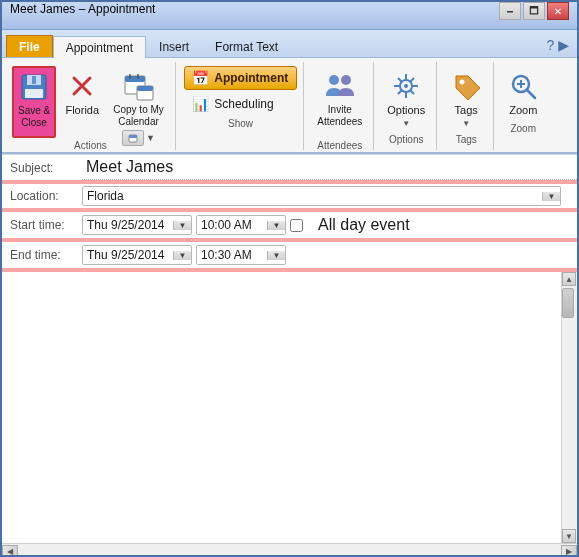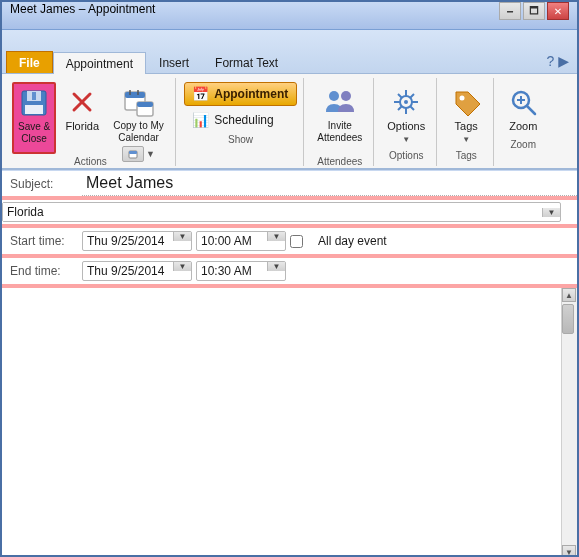--- a/index.html
+++ b/index.html
@@ -37,21 +37,21 @@
       align-items: center;
       justify-content: center;
       font-size: 10px;
       color: #333;
     }
     .title-btn.close { background: linear-gradient(to bottom, #f08080, #cc4444); color: white; border-color: #a03030; }
 
     
     .ribbon-tabs {
       background: linear-gradient(to bottom, #d6e4f7, #c2d5ee);
-      height: 44px;
+      height: 28px;
       display: flex;
       align-items: flex-end;
       padding-left: 4px;
       border-bottom: 1px solid #a0b8d8;
     }
     .file-tab {
       background: #e8a000;
       color: white;
       padding: 4px 12px;
       font-size: 12px;
@@ -272,38 +272,39 @@
 
     .time-row {
       display: flex;
       align-items: center;
       gap: 4px;
       padding: 3px 0;
     }
 
     .time-select-wrapper {
       display: flex;
+      align-items: center;
       border: 1px solid #b8b8b8;
       border-radius: 2px;
       background: white;
     }
 
     .time-select {
       border: none;
       outline: none;
       font-size: 12px;
       padding: 2px 4px;
       background: transparent;
       color: #1a1a1a;
       appearance: none;
       width: 90px;
     }
 
     .allday-label {
-      font-size: 12px;
+      font-size: 16px;
       color: #1a1a1a;
       margin-left: 8px;
     }
 
     .allday-check {
       margin-right: 3px;
     }
 
     .body-textarea {
       flex: 1;
@@ -559,20 +560,21 @@
 <div class="content-wrapper">
 
   <div class="form-section">
 
     <div class="form-row">
       <div class="form-label">Subject:</div>
       <input class="form-input" type="text" style="border-bottom: 1px dotted rgb(176, 176, 176);" value="Meet James">
     </div>
 
     <div class="form-row">
+      <div class="form-label">Location:</div>
       <div class="form-select-wrapper full" style="flex:1;">
         <input class="form-select" type="text" value="Florida" style="">
         <div class="dropdown-arrow">▼</div>
       </div>
     </div>
 
     <div class="form-row">
       <div class="form-label">Start time:</div>
       <div class="time-row">
         <div class="time-select-wrapper">

